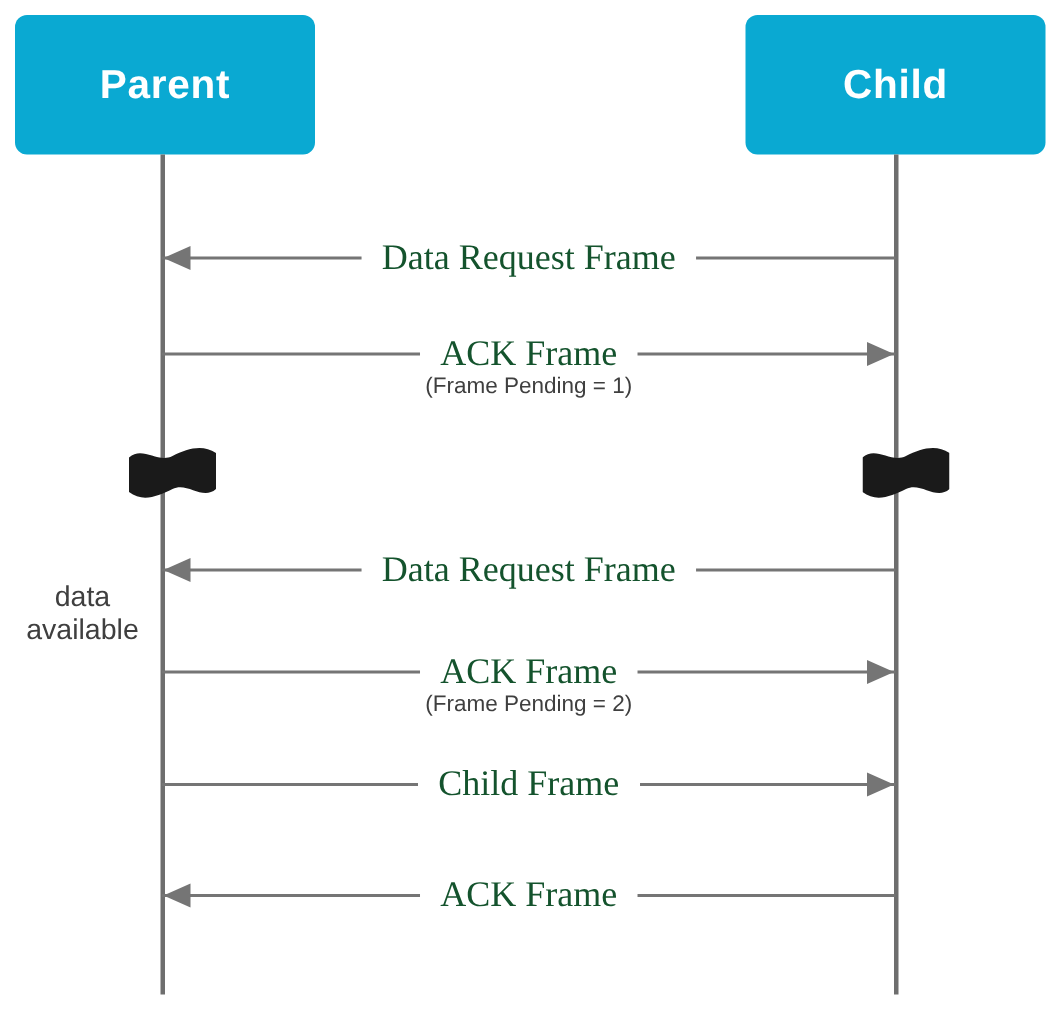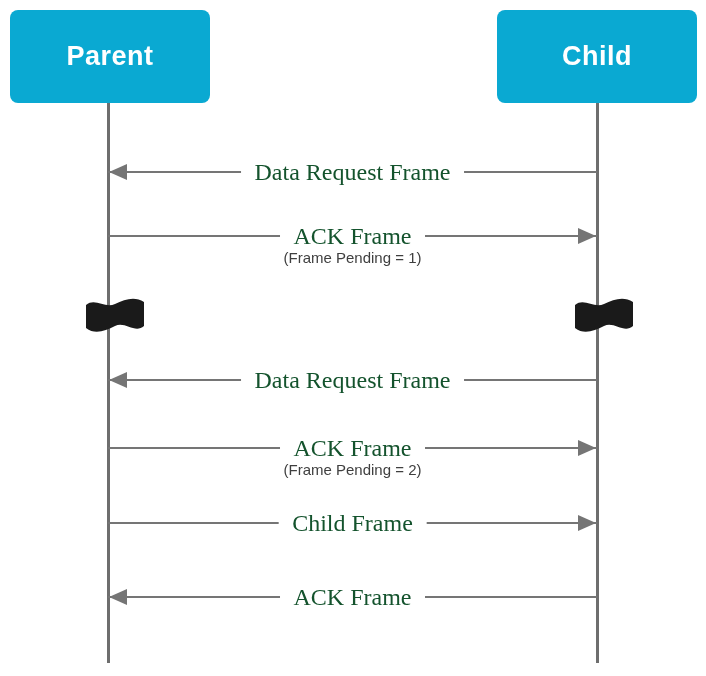--- a/index.html
+++ b/index.html
@@ -148,20 +148,21 @@
       <path d="M0,10 C 9,2 19,14 29,9 C 39,4 49,1 58,7 L58,31 C 49,39 39,26 29,31 C 19,36 9,40 0,33 Z" fill="#1A1A1A"></path>
     </svg>
   </div>
 
   <div class="msg" style="top:380px">
     <div class="msg-line"></div>
     <div class="arrowhead left"></div>
     <div class="msg-label">Data Request Frame</div>
   </div>
 
+  <div class="side-note n2">data available</div>
 
   <div class="msg" style="top:448px">
     <div class="msg-line"></div>
     <div class="arrowhead right"></div>
     <div class="msg-label">ACK Frame</div>
     <div class="msg-sub">(Frame Pending = 2)</div>
   </div>
 
   <div class="msg" style="top:523px">
     <div class="msg-line"></div>

